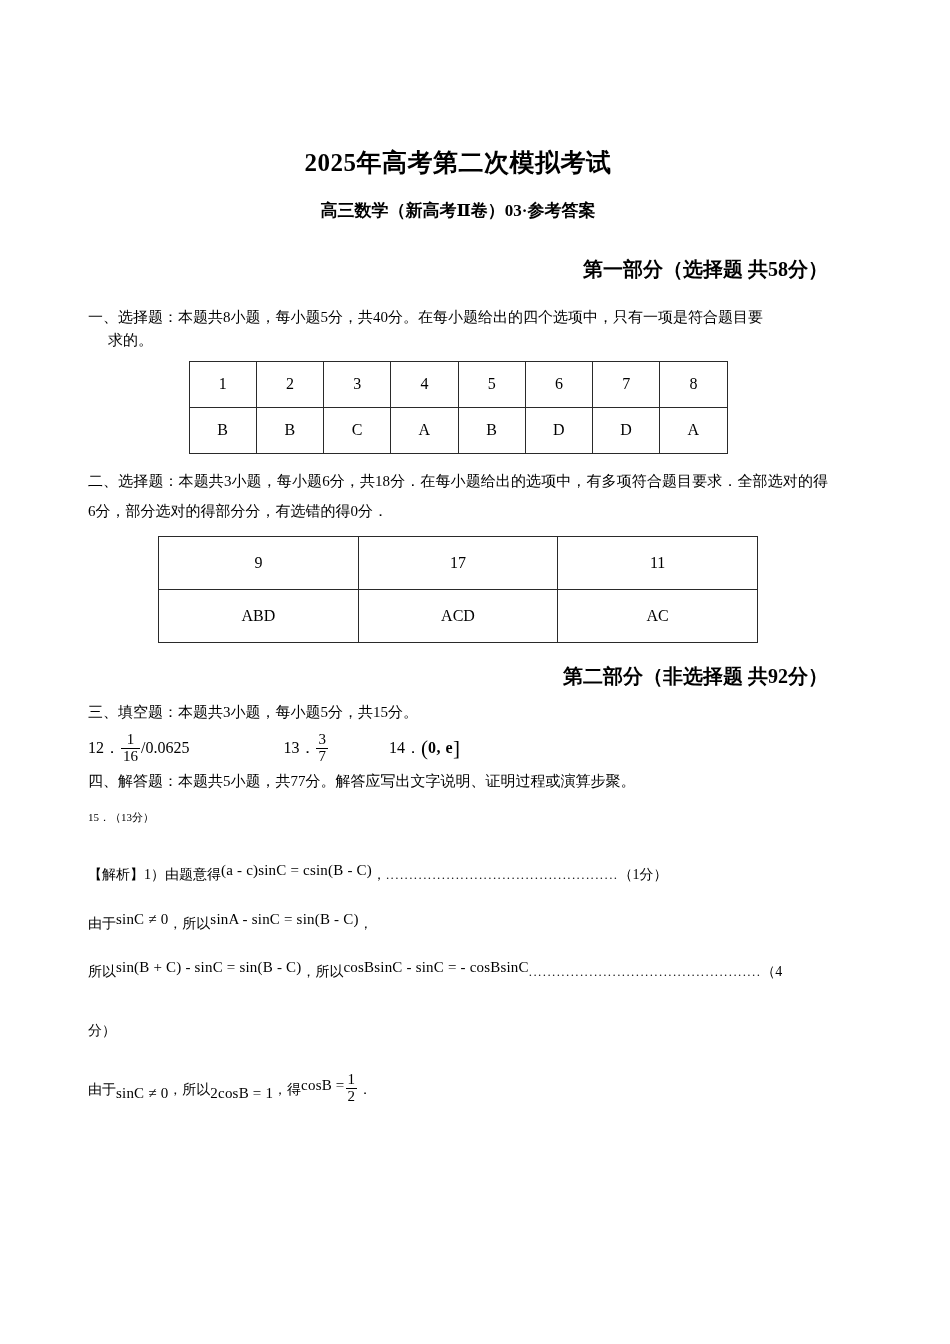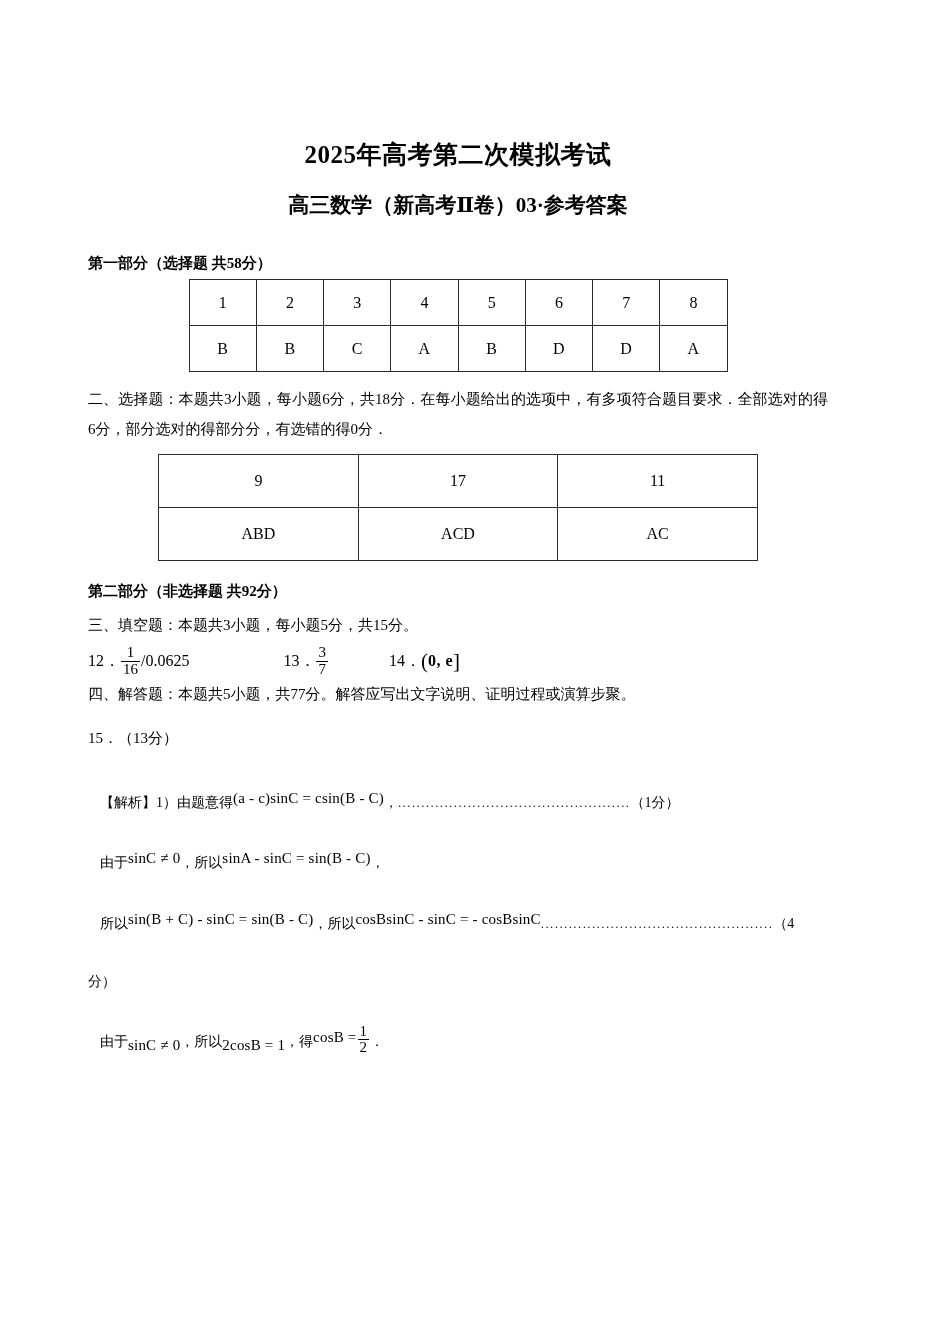--- a/index.html
+++ b/index.html
@@ -13,43 +13,43 @@
     font-family: "Liberation Serif", "DejaVu Serif", serif;
     color: #000000;
     position: relative;
     overflow: hidden;
   }
   .page {
     position: relative;
     width: 916px;
     height: 1344px;
     box-sizing: border-box;
-    padding: 8px 88px;
+    padding: 16px 88px;
   }
 
   
   .title-main {
     text-align: center;
     font-size: 25px;
     font-weight: bold;
     letter-spacing: 0.5px;
     margin: 0;
     padding-top: 133px;
     line-height: 1.1;
   }
   .title-sub {
     text-align: center;
-    font-size: 21px;
+    font-size: 17px;
     margin: 0;
     padding-top: 25px;
     line-height: 1.1;
   }
   .part-heading {
-    text-align: left;
-    font-size: 15px;
+    text-align: right;
+    font-size: 20px;
     font-weight: bold;
     margin: 0;
     line-height: 1.1;
   }
   .part-one { padding-top: 38px; }
   .part-two { padding-top: 22px; }
 
   
   .instr {
     font-size: 15px;
@@ -119,28 +119,28 @@
     letter-spacing: 0.5px;
     font-weight: bold;
   }
   .big-paren {
     font-size: 21px;
     vertical-align: -2px;
   }
 
   
   .q-num {
-    font-size: 15px;
+    font-size: 11px;
     padding-top: 4px;
     line-height: 1.6;
   }
   .sol-line {
     font-size: 15px;
     line-height: 1.5;
-    margin: 12px;
+    margin: 0;
     padding-top: 22px;
     white-space: nowrap;
   }
   .sol-line.tight { padding-top: 18px; }
 
   .cn { font-size: 14px; }
   .math {
     font-family: "Liberation Serif", "DejaVu Serif", serif;
     font-size: 15px;
     vertical-align: 4px;
@@ -164,20 +164,24 @@
 </head>
 <body>
 
 <div class="page">
 
   <h1 class="title-main">2025年高考第二次模拟考试</h1>
   <h2 class="title-sub">高三数学（新高考Ⅱ卷）03·参考答案</h2>
 
   <h3 class="part-heading part-one">第一部分（选择题 共58分）</h3>
 
+  <p class="instr instr-1">
+    <span>一、选择题：本题共8小题，每小题5分，共40分。在每小题给出的四个选项中，只有一项是符合题目要</span>
+    <span class="cont">求的。</span>
+  </p>
 
   <div class="table1-wrap">
     <table class="ans-table table1">
       <tbody>
           <tr>
         <td>1</td>
         <td>2</td>
         <td>3</td>
         <td>4</td>
         <td>5</td>

